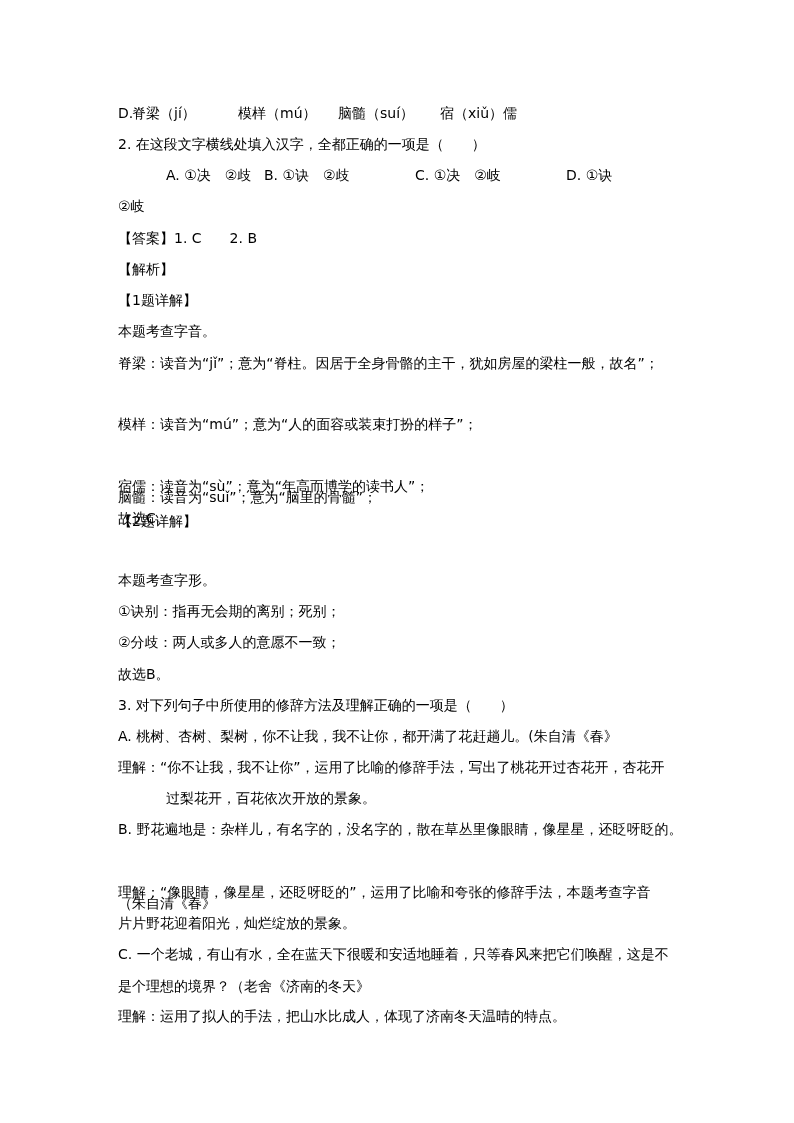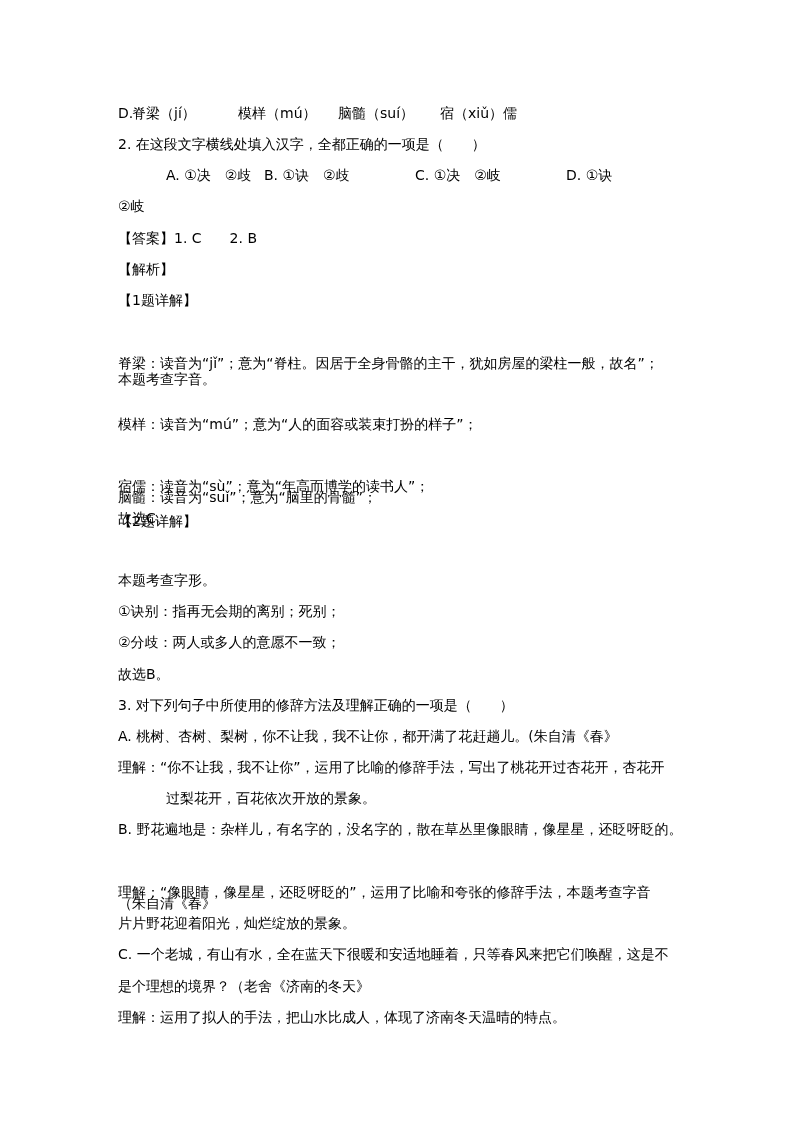--- a/index.html
+++ b/index.html
@@ -31,21 +31,21 @@
   </div>
   <div class="line" style="top:196px;">②岐</div>
 
   <div class="line" style="top:228px;">
     <span>【答案】</span><span>1. C　　2. B</span>
   </div>
 
   <div class="line" style="top:259px;">【解析】</div>
 
   <div class="line" style="top:290px;">【1题详解】</div>
-  <div class="line" style="top:321px;margin-top:48px;">本题考查字音。</div>
+  <div class="line" style="top:321px;">本题考查字音。</div>
   <div class="line" style="top:353px;">脊梁：读音为“jǐ”；意为“脊柱。因居于全身骨骼的主干，犹如房屋的梁柱一般，故名”；</div>
   <div class="line" style="top:414px;">模样：读音为“mú”；意为“人的面容或装束打扮的样子”；</div>
   <div class="line" style="top:445px;margin-top:42px;">脑髓：读音为“suǐ”；意为“脑里的骨髓”；</div>
   <div class="line" style="top:476px;">宿儒：读音为“sù”；意为“年高而博学的读书人”；</div>
   <div class="line" style="top:508px;">故选C。</div>
 
   <div class="line" style="top:511px;">【2题详解】</div>
   <div class="line" style="top:570px;">本题考查字形。</div>
   <div class="line" style="top:601px;">①诀别：指再无会期的离别；死别；</div>
   <div class="line" style="top:632px;">②分歧：两人或多人的意愿不一致；</div>
@@ -54,15 +54,15 @@
   <div class="line" style="top:695px;text-align:center;">3. 对下列句子中所使用的修辞方法及理解正确的一项是（　　）</div>
   <div class="line" style="top:726px;">A. 桃树、杏树、梨树，你不让我，我不让你，都开满了花赶趟儿。(朱自清《春》</div>
   <div class="line" style="top:757px;">理解：“你不让我，我不让你”，运用了比喻的修辞手法，写出了桃花开过杏花开，杏花开</div>
   <div class="line" style="top:788px;margin-left:48px;">过梨花开，百花依次开放的景象。</div>
   <div class="line" style="top:819px;">B. 野花遍地是：杂样儿，有名字的，没名字的，散在草丛里像眼睛，像星星，还眨呀眨的。</div>
   <div class="line" style="top:851px;margin-top:42px;">（朱自清《春》</div>
   <div class="line" style="top:882px;">理解：“像眼睛，像星星，还眨呀眨的”，运用了比喻和夸张的修辞手法，本题考查字音</div>
   <div class="line" style="top:913px;">片片野花迎着阳光，灿烂绽放的景象。</div>
   <div class="line" style="top:944px;">C. 一个老城，有山有水，全在蓝天下很暖和安适地睡着，只等春风来把它们唤醒，这是不</div>
   <div class="line" style="top:976px;">是个理想的境界？（老舍《济南的冬天》</div>
-  <div class="line" style="top:1007px;">理解：运用了拟人的手法，把山水比成人，体现了济南冬天温晴的特点。</div>
+  <div class="line" style="top:1007px;font-family:Liberation Serif, serif;">理解：运用了拟人的手法，把山水比成人，体现了济南冬天温晴的特点。</div>
 
 </div>
 
 </body></html>

